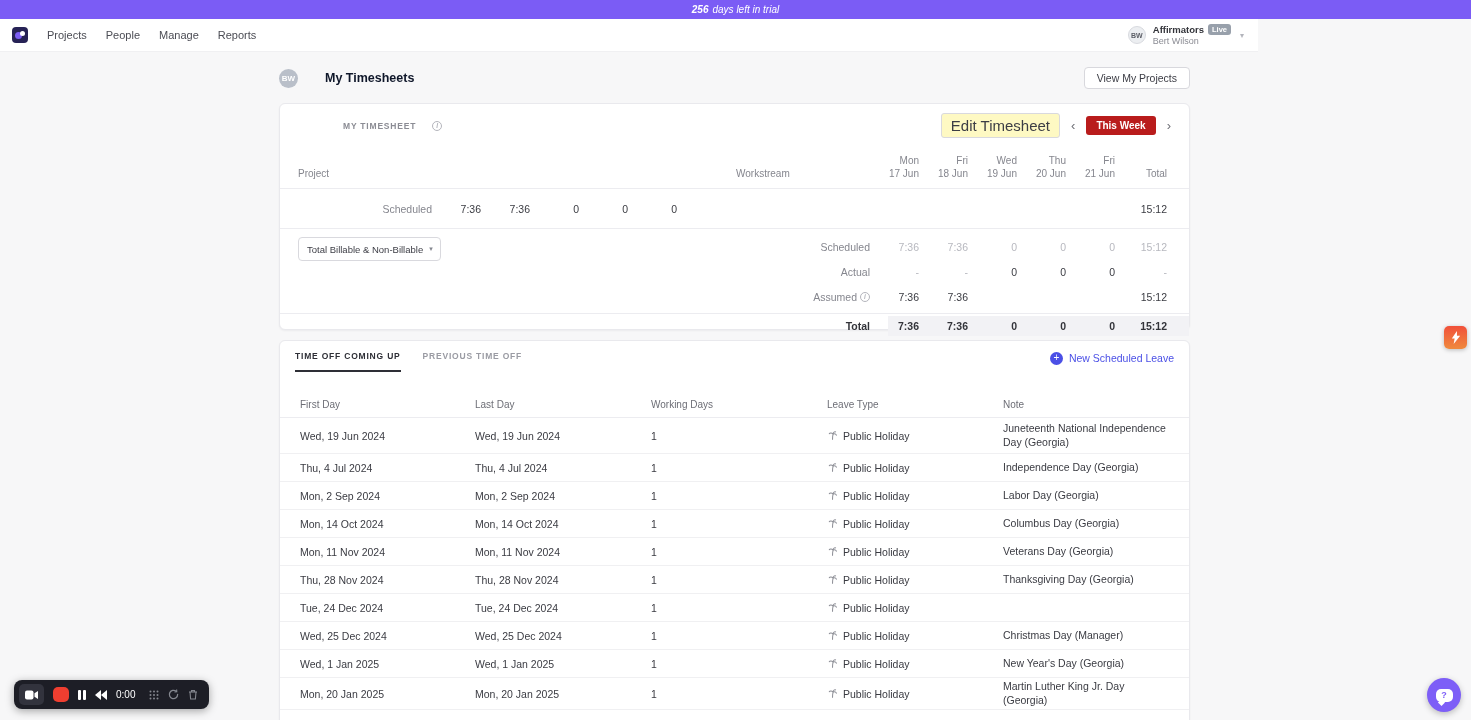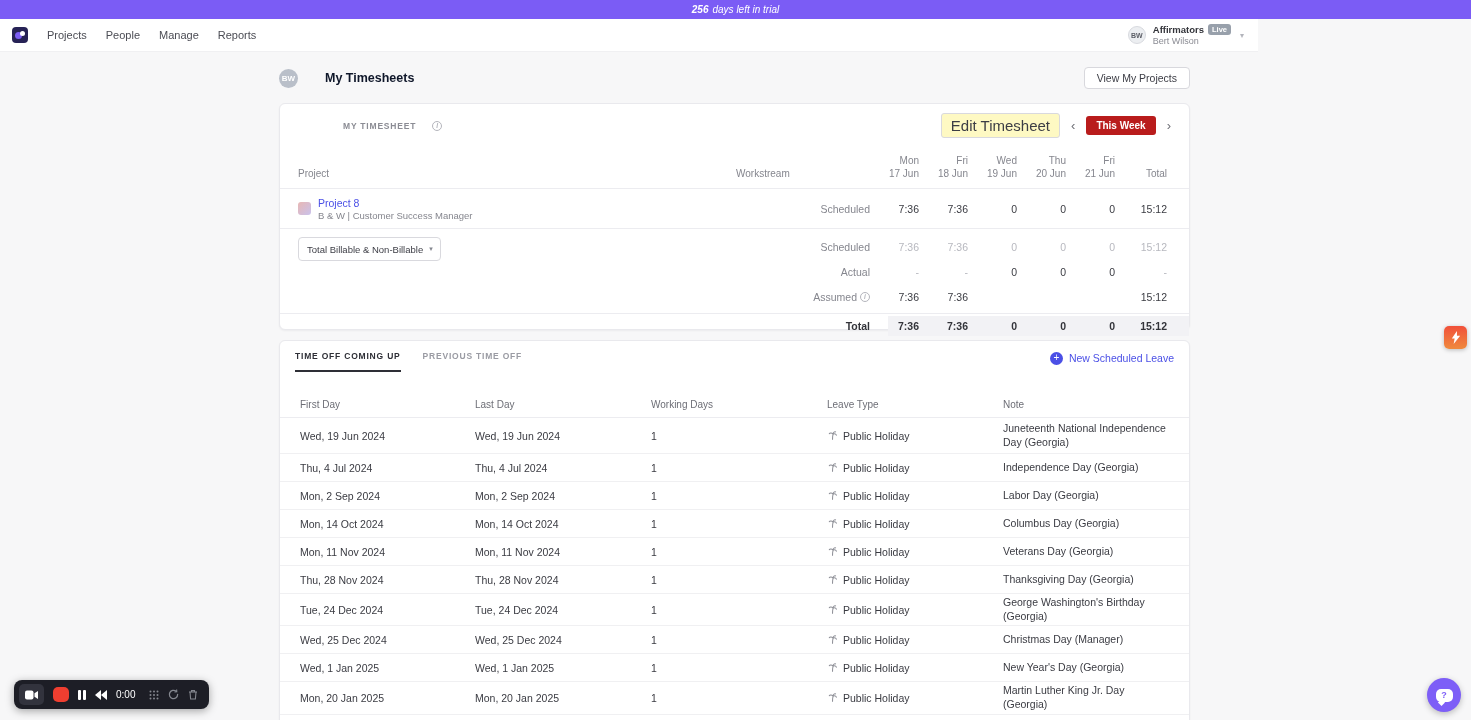--- a/index.html
+++ b/index.html
@@ -209,27 +209,20 @@
         <div>20 Jun</div>
     </div>
     <div class="col-day hd">
       <div>Fri</div>
         <div>21 Jun</div>
     </div>
     <div class="col-total hd">Total</div>
   </div>
 
   <div class="ts-row proj-row">
-    <div class="col-project proj-cell">
-      <span class="proj-icon"></span>
-      <div>
-        <div class="proj-name">Project 8</div>
-        <div class="proj-sub">B &amp; W | Customer Success Manager</div>
-      </div>
-    </div>
     <div class="col-label">Scheduled</div>
     <div class="col-day val">7:36</div>
     <div class="col-day val">7:36</div>
     <div class="col-day val">0</div>
     <div class="col-day val">0</div>
     <div class="col-day val">0</div>
     <div class="col-total val">15:12</div>
   </div>
 
   <div class="sum-wrap">
@@ -399,21 +392,20 @@
     <div class="to-c3">1</div>
     <div class="to-c4 leave-cell">
         <svg width="11" height="11" viewBox="0 0 16 16" fill="none" stroke="#8b8c94" stroke-width="1.5">
           <path d="M8 14 C8 10 8 8 9 6"></path>
           <path d="M9 6 C7 4 4 4 3 6"></path>
           <path d="M9 6 C9 3 11 2 13 3"></path>
           <path d="M9 6 C11 5 13 6 14 8"></path>
         </svg>
         <span>Public Holiday</span>
       </div>
-    <div class="to-c5 note">George Washington's Birthday (Georgia)</div>
   </div>
   <div class="to-grid to-row">
     <div class="to-c1">Wed, 25 Dec 2024</div>
     <div class="to-c2">Wed, 25 Dec 2024</div>
     <div class="to-c3">1</div>
     <div class="to-c4 leave-cell">
         <svg width="11" height="11" viewBox="0 0 16 16" fill="none" stroke="#8b8c94" stroke-width="1.5">
           <path d="M8 14 C8 10 8 8 9 6"></path>
           <path d="M9 6 C7 4 4 4 3 6"></path>
           <path d="M9 6 C9 3 11 2 13 3"></path>

